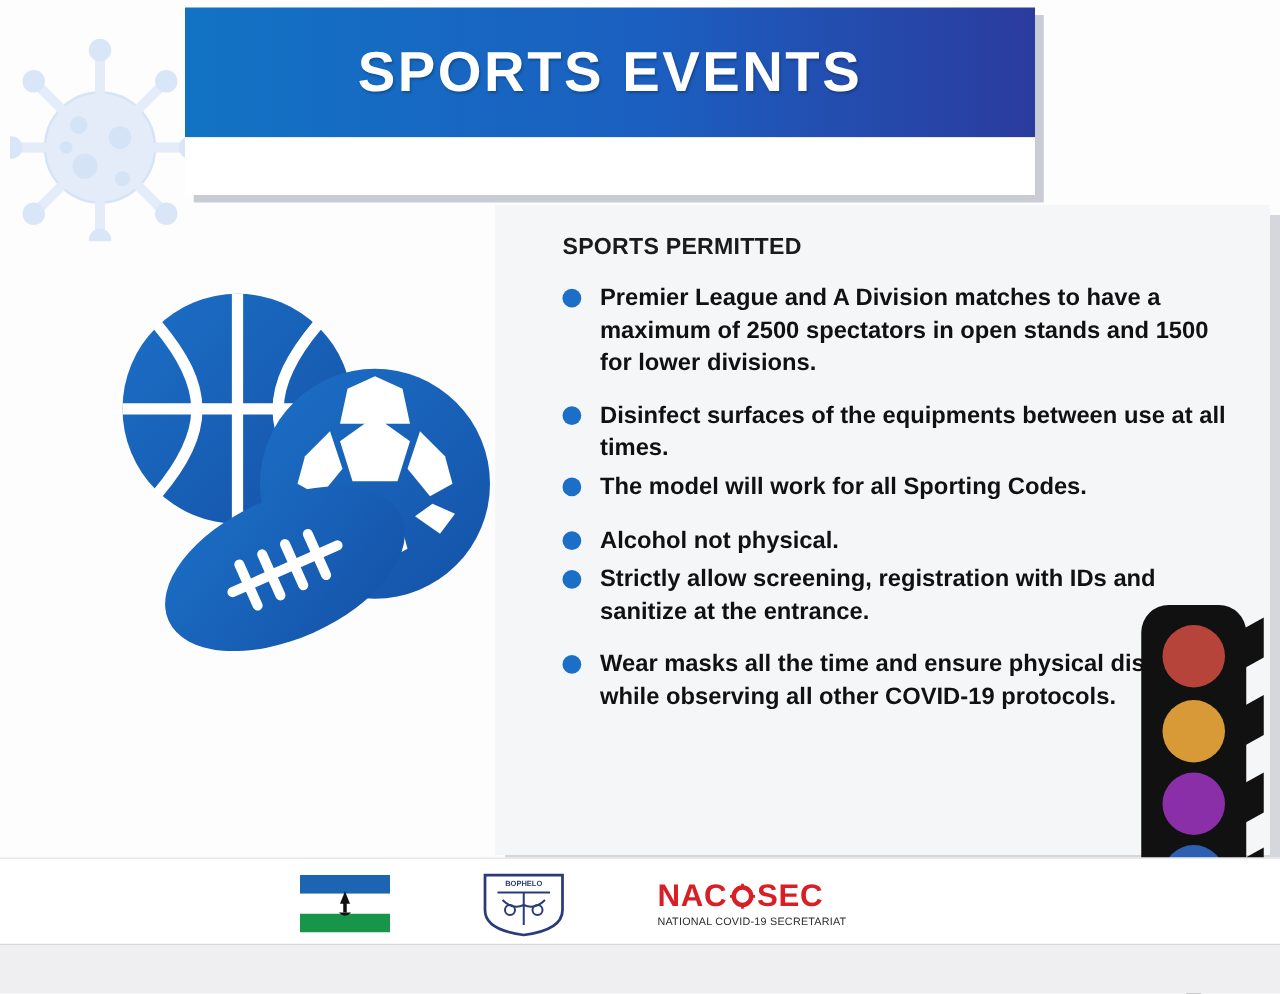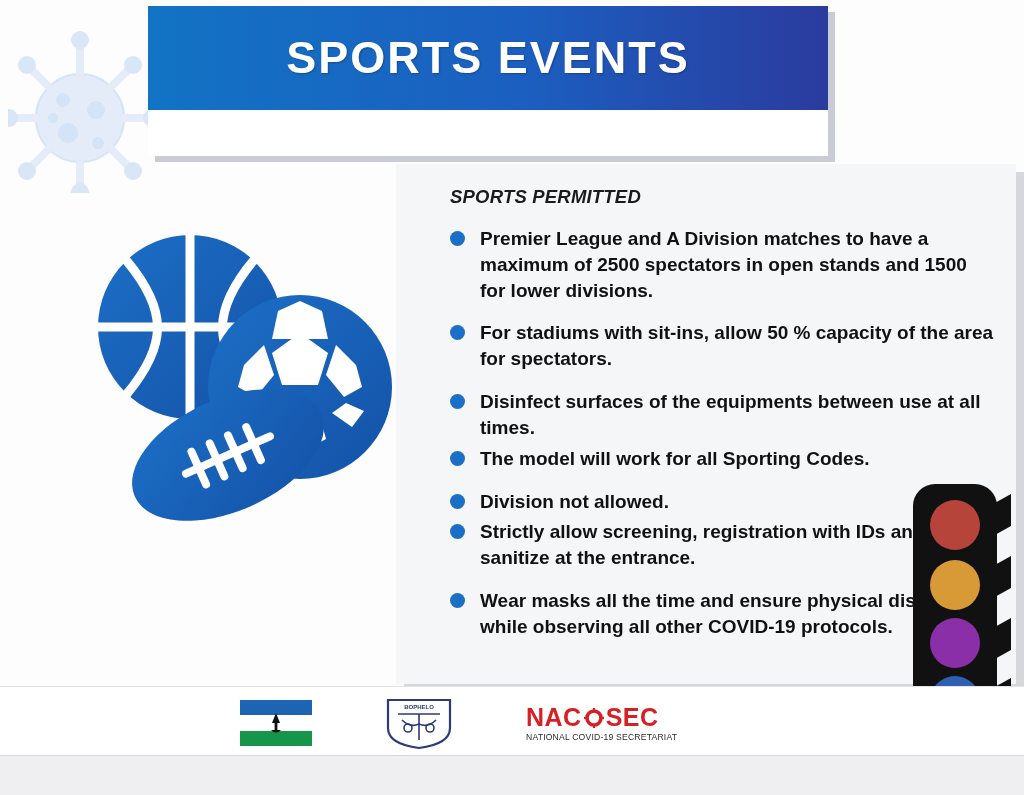--- a/index.html
+++ b/index.html
@@ -84,21 +84,20 @@
     width: 620px; height: 520px;
     background: #f5f6f8;
     padding: 18px 22px 10px 52px;
   }
   .card h2 {
     font-size: 18.5px;
     font-weight: bold;
     color: #1b1b1b;
     margin: 4px 0 18px 2px;
     letter-spacing: .2px;
-    font-style: italic;
   }
   ul.bullets { list-style: none; }
   ul.bullets li {
     position: relative;
     padding-left: 32px;
     margin-bottom: 17px;
     font-size: 19px;
     font-weight: bold;
     line-height: 1.36;
     color: #111111;
@@ -255,24 +254,23 @@
         </g>
       </g>
     </svg>
   </div>
 
   <div class="card-shadow"></div>
   <div class="card">
     <h2>SPORTS PERMITTED</h2>
     <ul class="bullets">
       <li>Premier League and A Division matches to have a maximum of 2500 spectators in open stands and 1500 for lower divisions.</li>
-      <li>For stadiums with sit-ins, allow 50 % capacity of the area for spectators.</li>
       <li class="tight">Disinfect surfaces of the equipments between use at all times.</li>
       <li>The model will work for all Sporting Codes.</li>
-      <li class="tight">Division not allowed.</li>
+      <li class="tight">Alcohol not physical.</li>
       <li>Strictly allow screening, registration with IDs and sanitize at the entrance.</li>
       <li>Wear masks all the time and ensure physical distancing while observing all other COVID-19 protocols.</li>
     </ul>
   </div>
 
   <div class="traffic">
     <svg viewBox="0 0 110 315" width="110" height="315">
       <rect x="8" y="4" width="84" height="272" rx="22" fill="#111111"></rect>
       <g fill="#111111">
         <path d="M88 24 L106 14 L106 46 L88 56 Z"></path>

